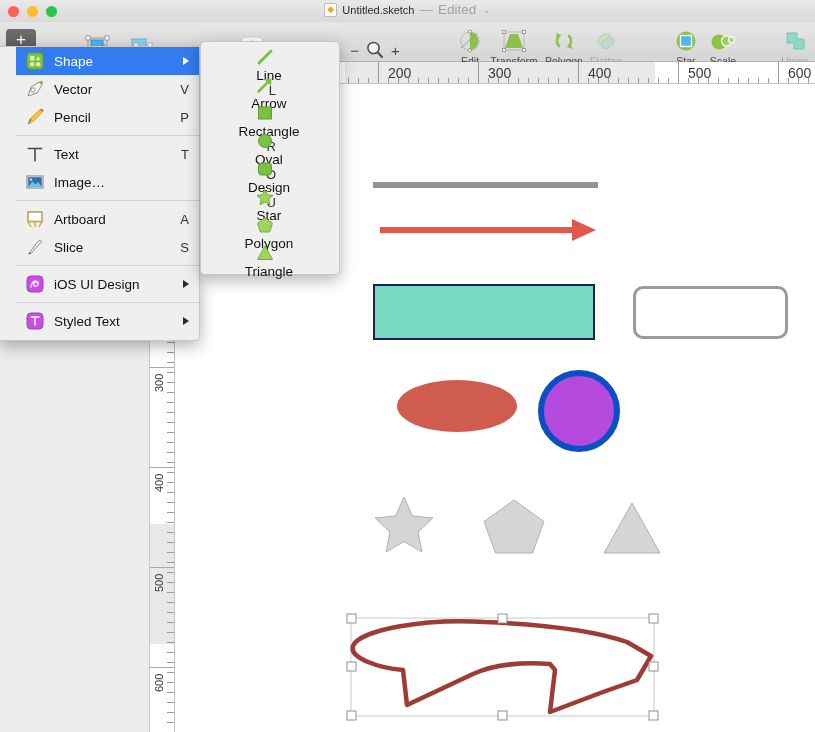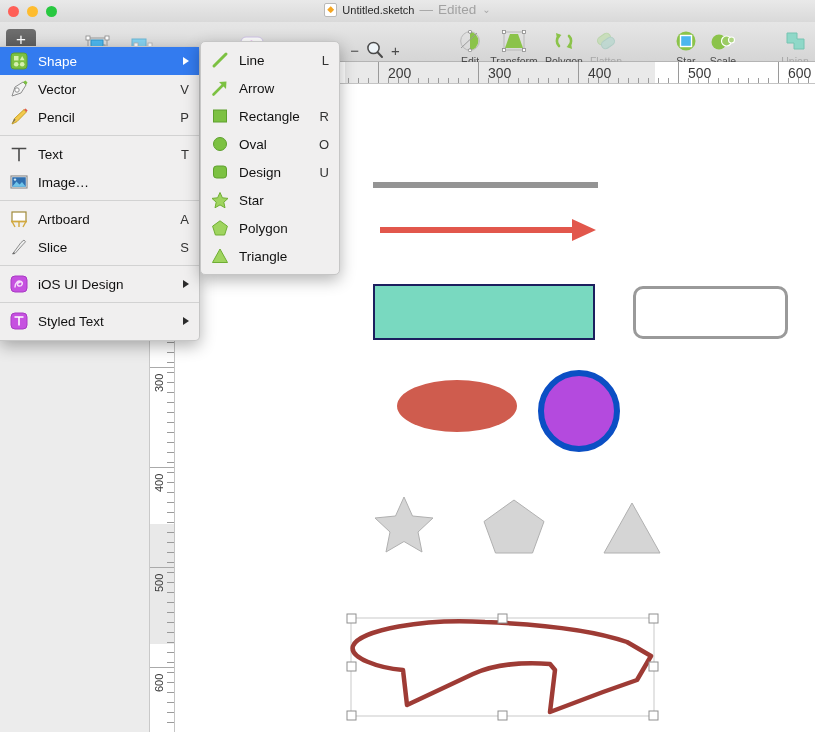--- a/index.html
+++ b/index.html
@@ -107,28 +107,28 @@
   }
 
   
   .menu {
     position:absolute; background:#f0efef;
     border:1px solid #c6c6c6; border-radius:5px;
     box-shadow:0 5px 16px rgba(0,0,0,.30);
     padding:4px 0;
   }
   .menu-main { left:0; top:46px; width:200px; border-left:none;
-               border-top-left-radius:0; border-bottom-left-radius:0; padding:0 0 5px 0; }
+               border-top-left-radius:0; border-bottom-left-radius:0; padding:0 0 5px 16px; }
   .menu-sub  { left:200px; top:41px; width:140px; }
 
   .mi {
     position:relative; display:flex; align-items:center;
     height:28px; padding:0 10px 0 8px; font-size:13.5px; color:#111;
   }
-  .menu-sub .mi { height:28px; }
+  .menu-sub .mi { height:28px;flex-direction:column; }
   .mi.sel { background:#337bef; color:#ffffff; }
   .mi-icon {
     width:22px; height:22px; margin-right:8px; flex:none;
     display:flex; align-items:center; justify-content:center;
   }
   .mi-label { flex:1; white-space:nowrap; }
   .mi-key { color:#333; font-size:13px; width:14px; text-align:right; }
   .mi-arrow {
     width:0;height:0;border-top:4.5px solid transparent;border-bottom:4.5px solid transparent;
     border-left:6px solid #2b2b2b;

